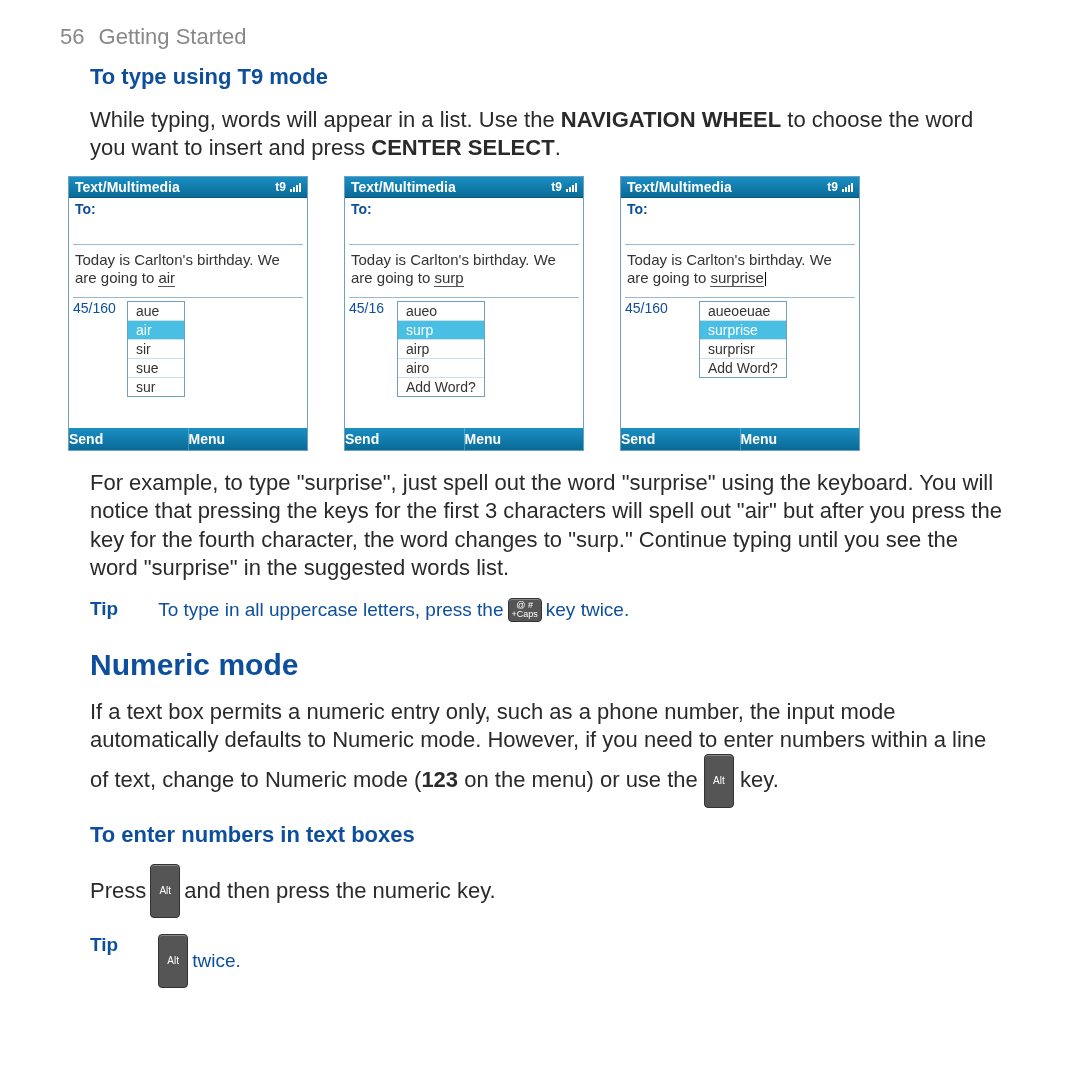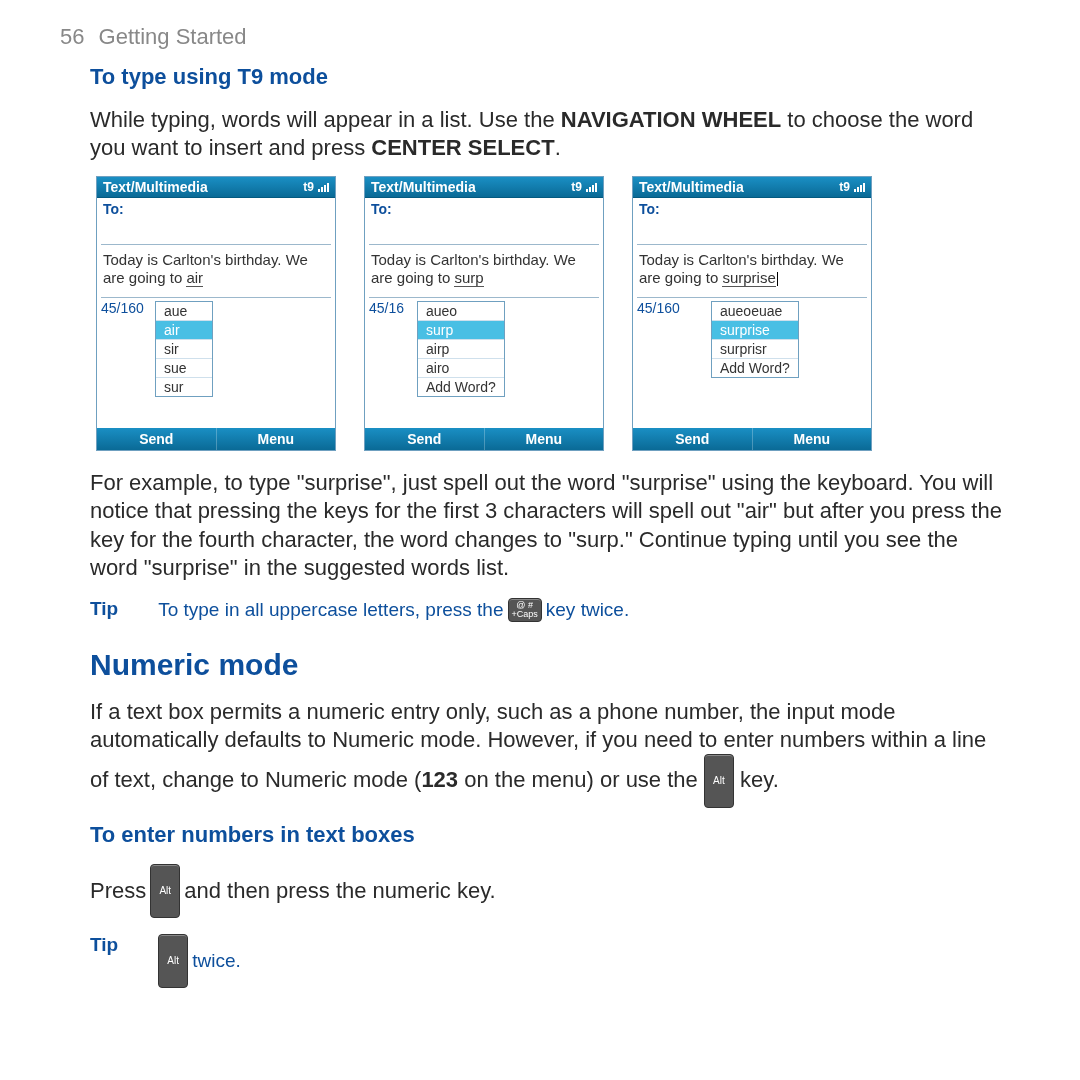--- a/index.html
+++ b/index.html
@@ -36,22 +36,22 @@
     margin: 26px 0 4px 30px;
   }
   p.body {
     font-size: 22px;
     line-height: 1.28;
     margin: 16px 10px 0 30px;
     color: #2a2a2a;
   }
   .screens {
     display: flex;
-    gap: 28px;
-    margin: 14px 0 18px 36px;
+    gap: 36px;
+    margin: 14px 0 18px 8px;
   }
   .phone {
     width: 238px;
     border: 1px solid #6fa0c0;
     background: #fff;
     position: relative;
   }
   .phone .titlebar {
     display: flex;
     justify-content: space-between;
@@ -133,21 +133,20 @@
   }
   .phone .softkeys {
     display: flex;
     background: linear-gradient(#1a8fc4, #0a6a96);
     color: #fff;
     font-size: 14px;
     font-weight: 700;
   }
   .phone .softkeys div {
     flex: 1;
-    text-align: center;
     padding: 3px 0;
   }
   .phone .softkeys div:first-child {
     border-right: 1px solid rgba(255,255,255,0.25);
   }
   .tip-row {
     display: flex;
     gap: 40px;
     margin: 16px 0 0 30px;
     font-size: 19px;

